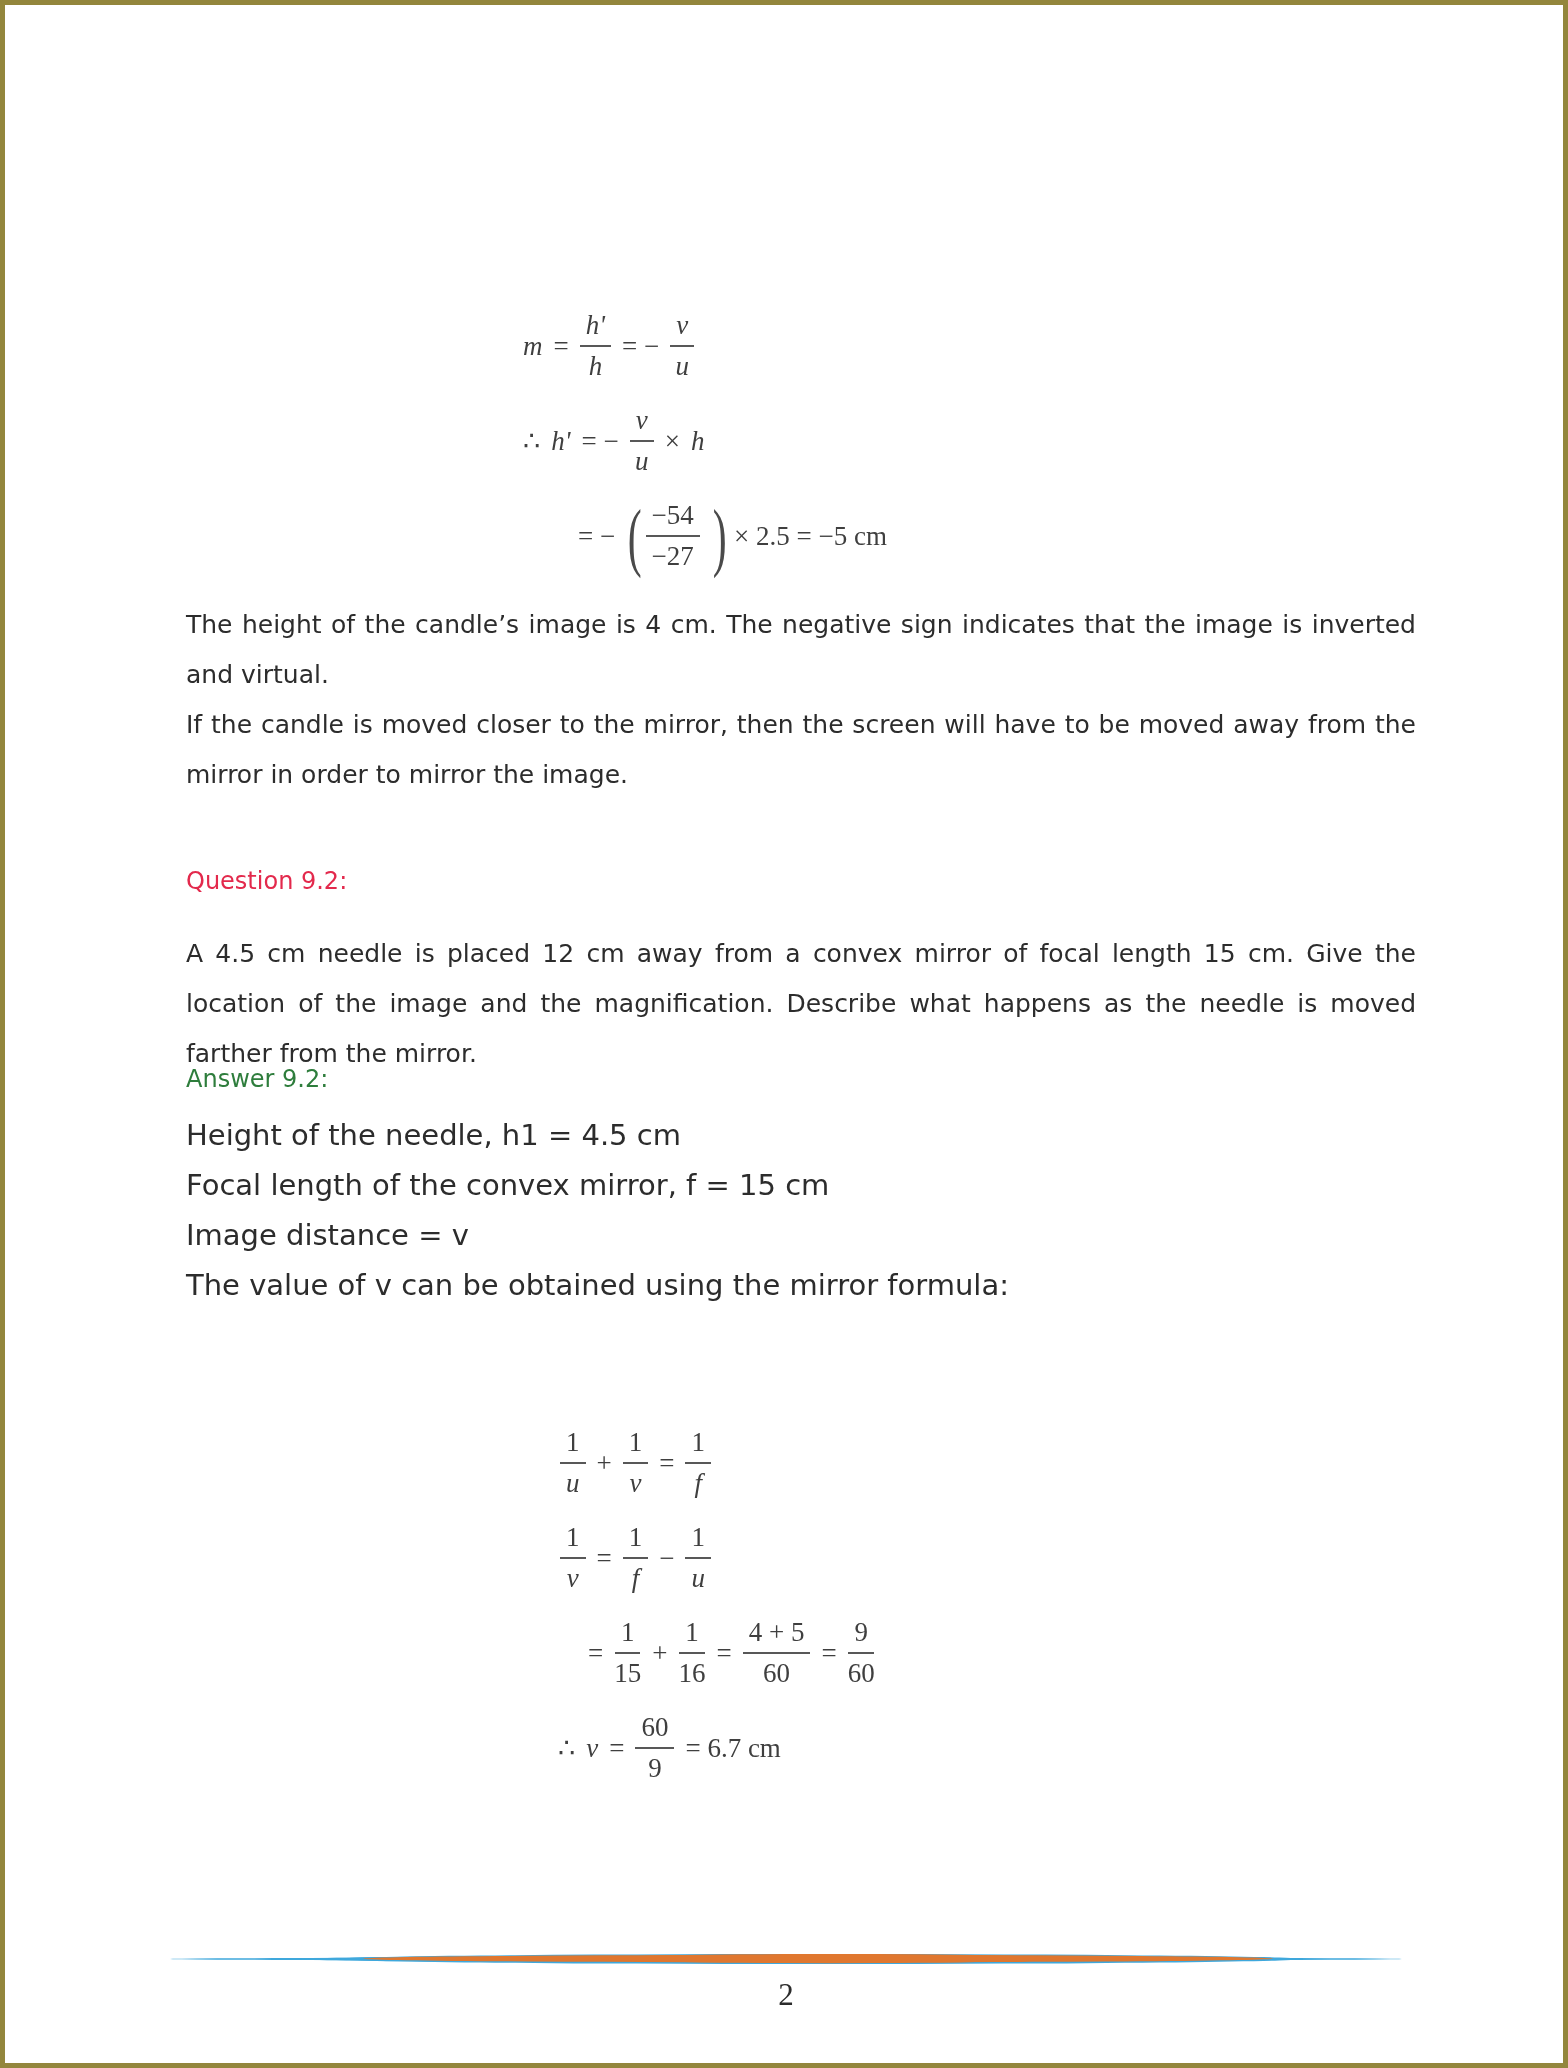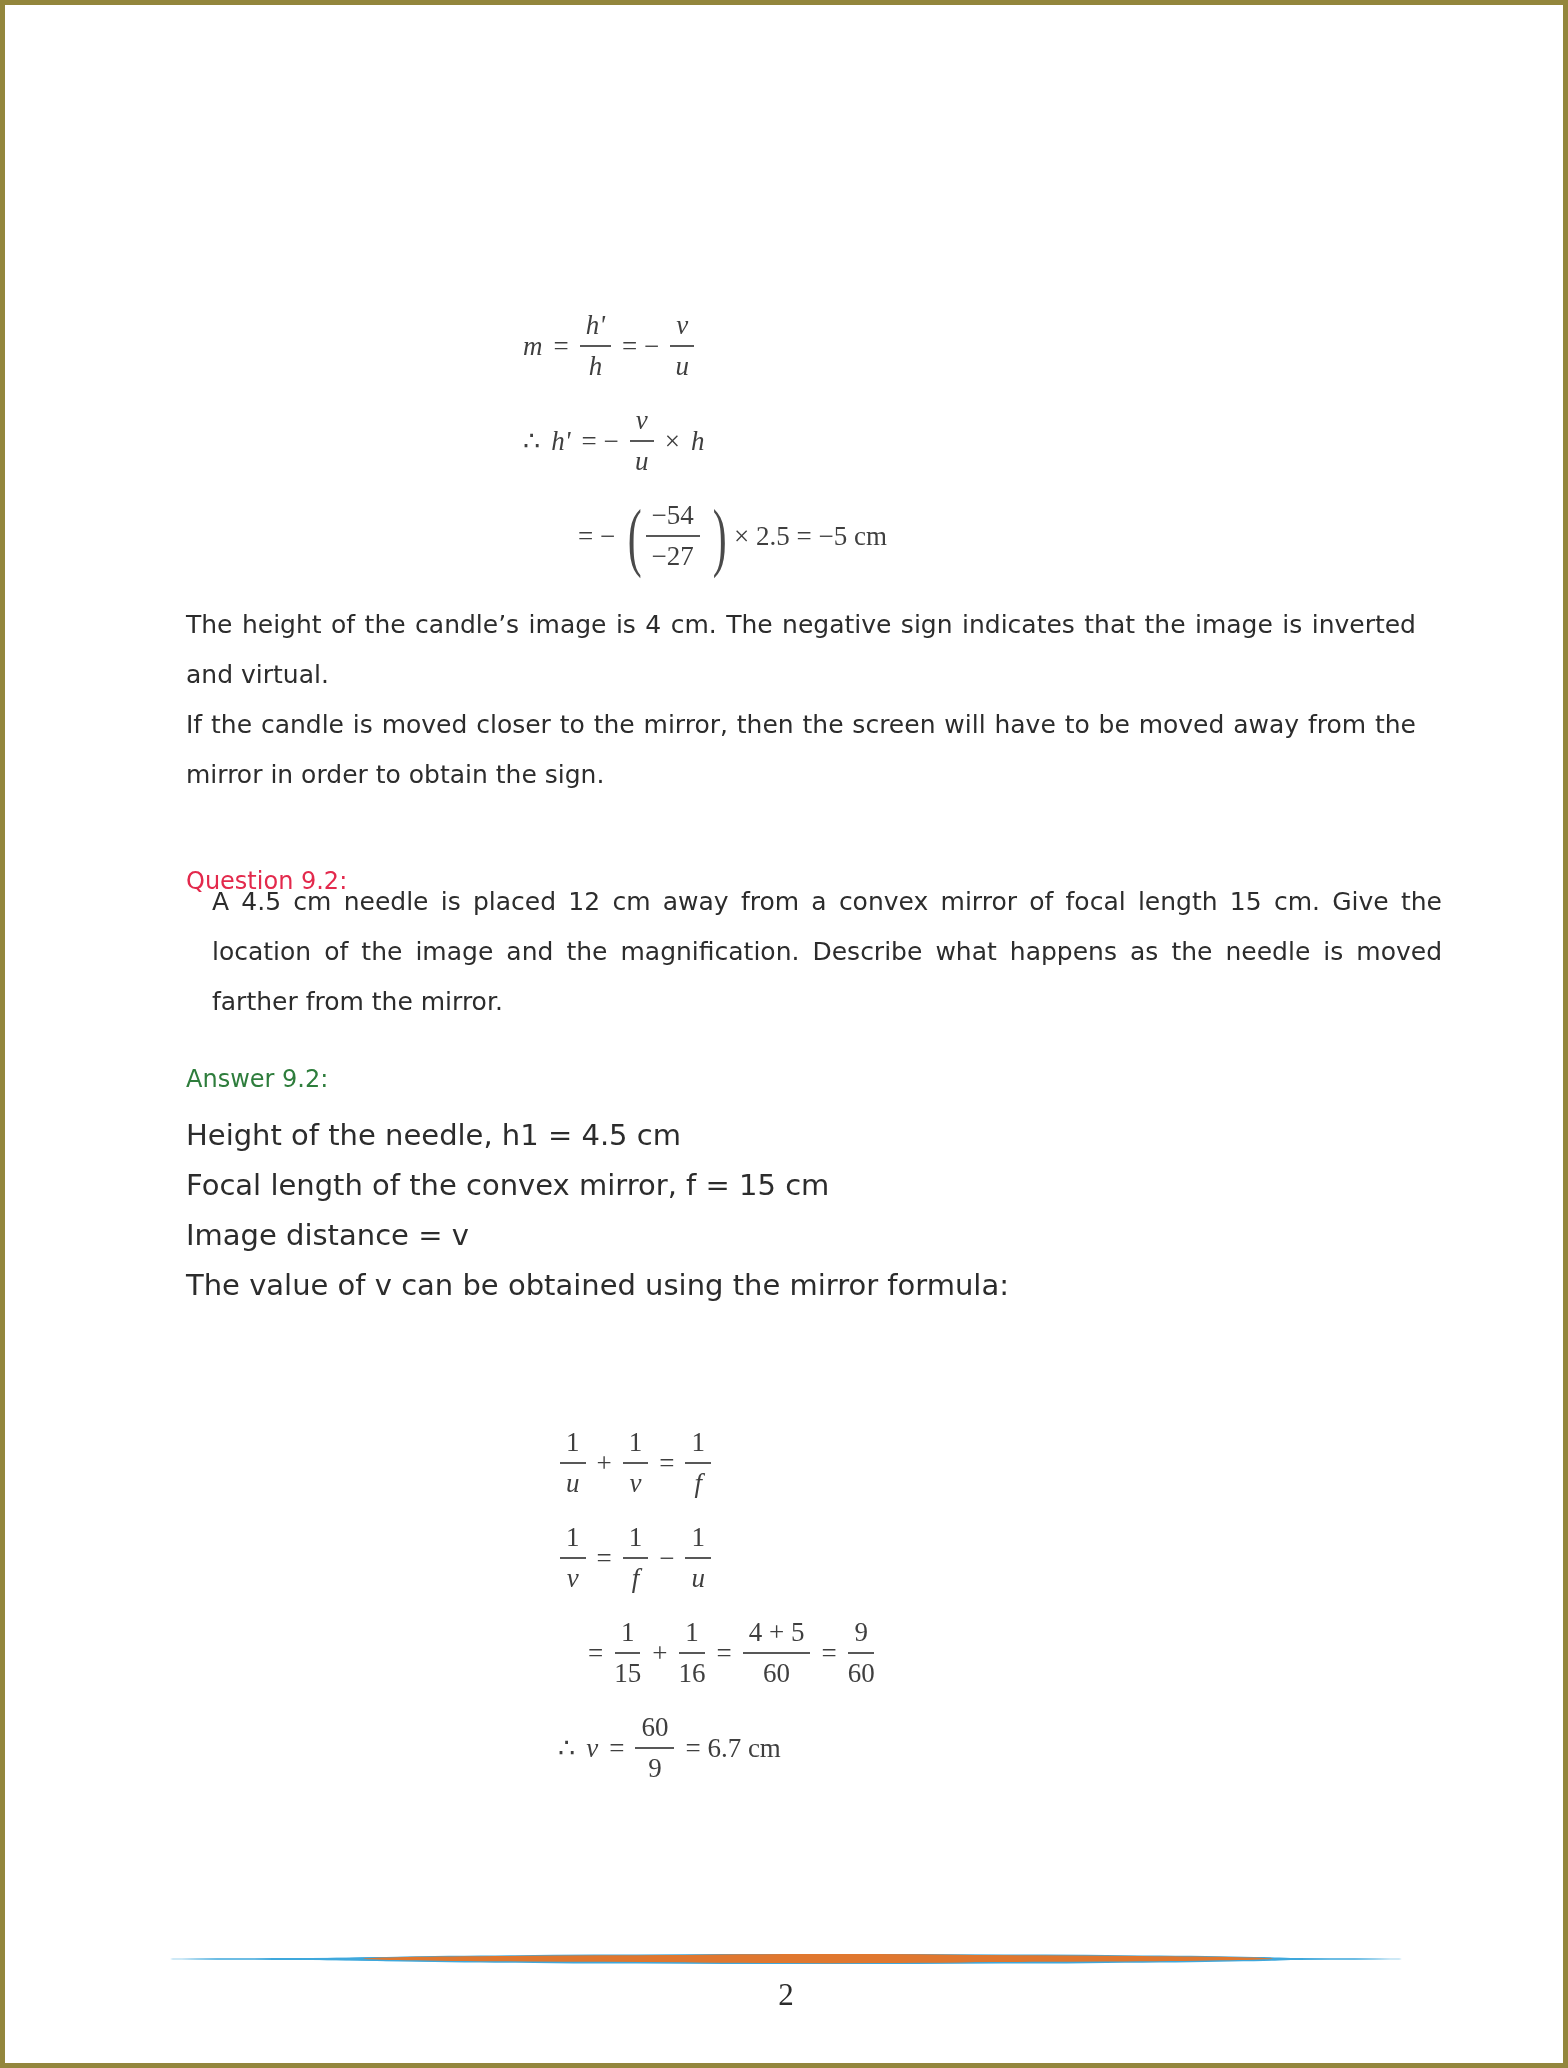--- a/index.html
+++ b/index.html
@@ -94,25 +94,25 @@
           <span class="num">−54</span>
           <span class="den">−27</span>
         </span>
         <span class="bp">)</span>
         <span>× 2.5 = −5 cm</span>
       </div>
     </div>
 
     <div class="para-block" style="top:595px;">
       <p class="para">The height of the candle’s image is 4 cm. The negative sign indicates that the image is inverted and virtual.</p>
-      <p class="para">If the candle is moved closer to the mirror, then the screen will have to be moved away from the mirror in order to obtain the sign.</p>
+      <p class="para">If the candle is moved closer to the mirror, then the screen will have to be moved away from the mirror in order to mirror the image.</p>
     </div>
 
     <div class="heading q" style="top:860px;">Question 9.2:</div>
-    <div class="para-block" style="top:872px;margin-left:26px;">
+    <div class="para-block" style="top:924px;">
       <p class="para">A 4.5 cm needle is placed 12 cm away from a convex mirror of focal length 15 cm. Give the location of the image and the magnification. Describe what happens as the needle is moved farther from the mirror.</p>
     </div>
 
     <div class="heading a" style="top:1058px;">Answer 9.2:</div>
     <div class="answer-lines" style="top:1105px;">
       <div>Height of the needle, h1 = 4.5 cm</div>
       <div>Focal length of the convex mirror, f = 15 cm</div>
       <div>Image distance = v</div>
       <div>The value of v can be obtained using the mirror formula:</div>
     </div>

